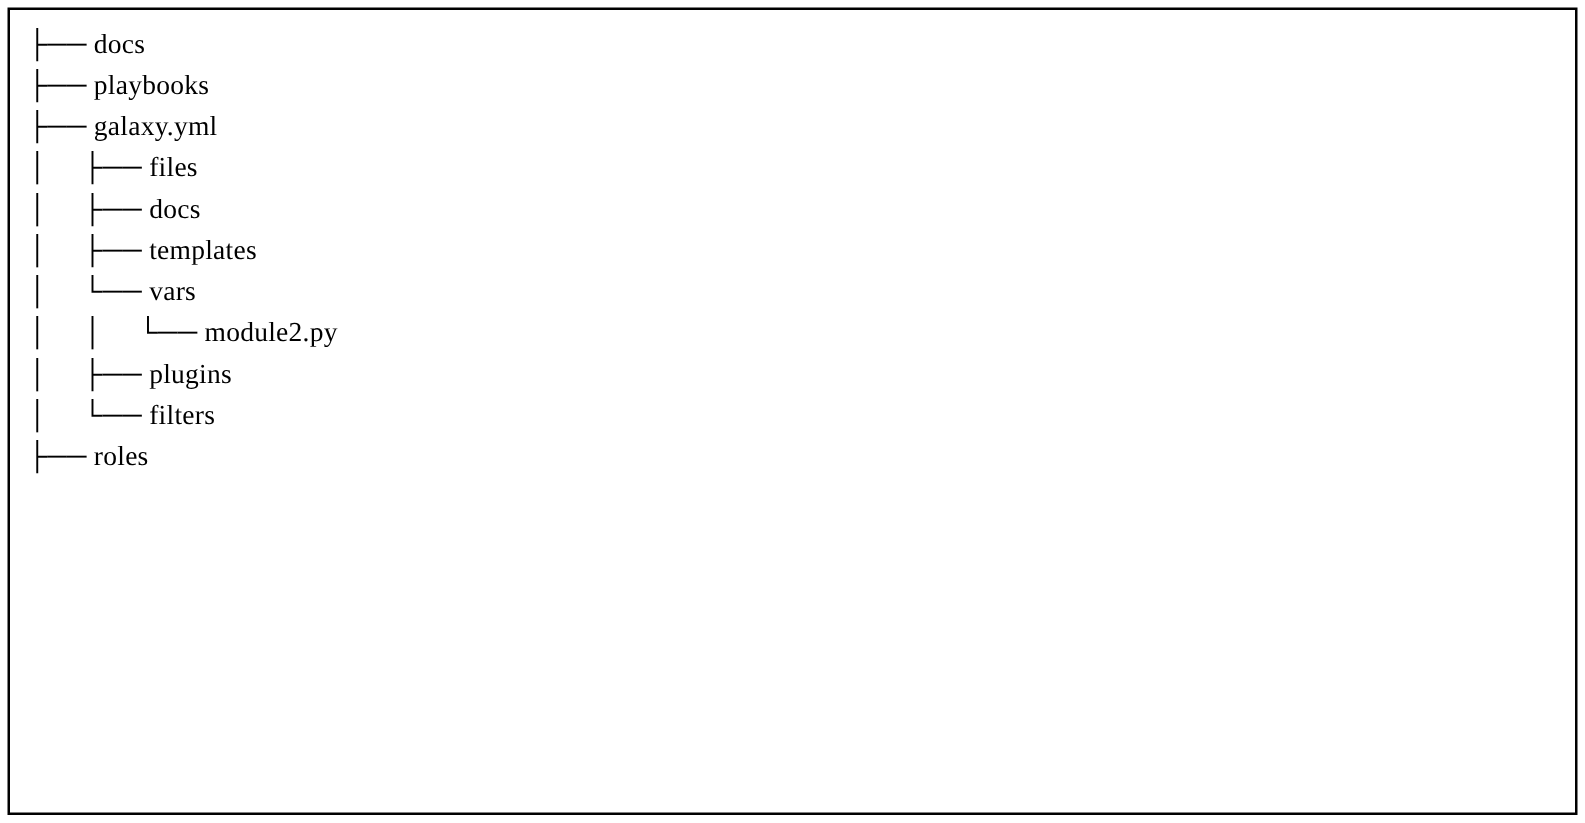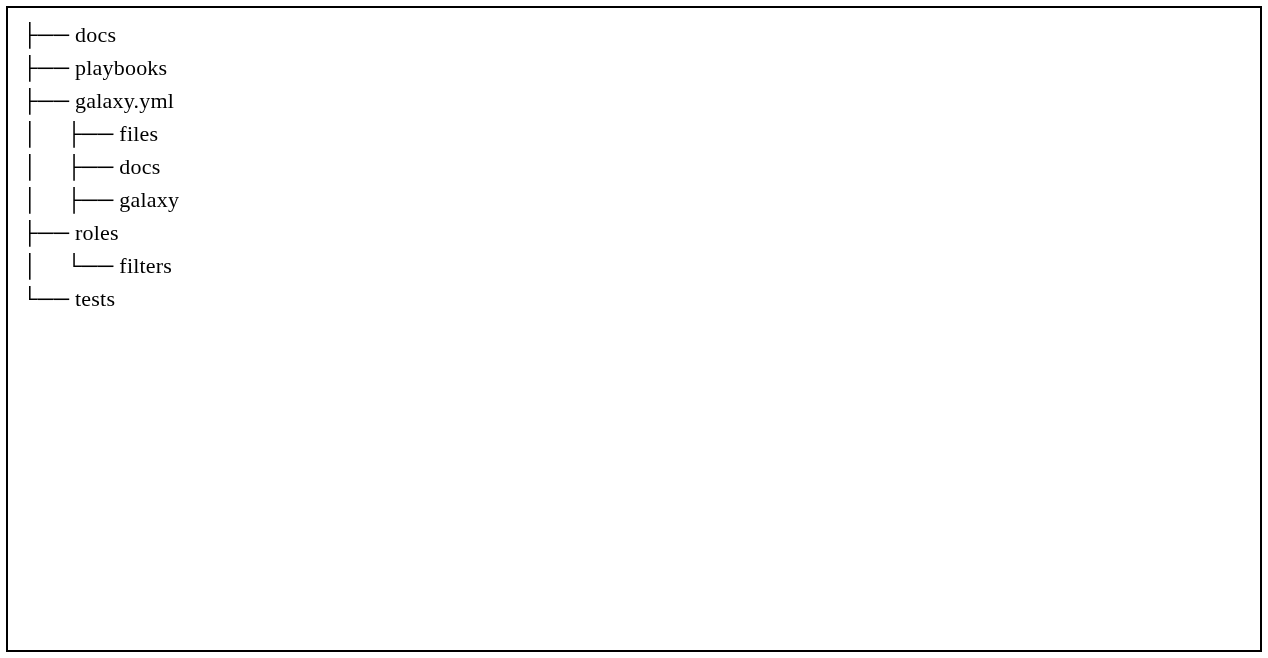--- a/index.html
+++ b/index.html
@@ -25,17 +25,19 @@
   </style>
 </head>
 <body>
 
 <div class="tree-box">
   <div class="tree-line"><span>├── </span><span>docs</span></div>
   <div class="tree-line"><span>├── </span><span>playbooks</span></div>
   <div class="tree-line"><span>├── </span><span>galaxy.yml</span></div>
   <div class="tree-line"><span>│     ├── </span><span>files</span></div>
   <div class="tree-line"><span>│     ├── </span><span>docs</span></div>
-  <div class="tree-line"><span>│     ├── </span><span>galaxy</span></div>
+  <div class="tree-line"><span>│     ├── </span><span>templates</span></div>
+  <div class="tree-line"><span>│     └── </span><span>vars</span></div>
+  <div class="tree-line"><span>│     │     └── </span><span>module2.py</span></div>
+  <div class="tree-line"><span>│     ├── </span><span>plugins</span></div>
+  <div class="tree-line"><span>│     └── </span><span>filters</span></div>
   <div class="tree-line"><span>├── </span><span>roles</span></div>
-  <div class="tree-line"><span>│     └── </span><span>filters</span></div>
-  <div class="tree-line"><span>└── </span><span>tests</span></div>
 </div>
 
 </body></html>

